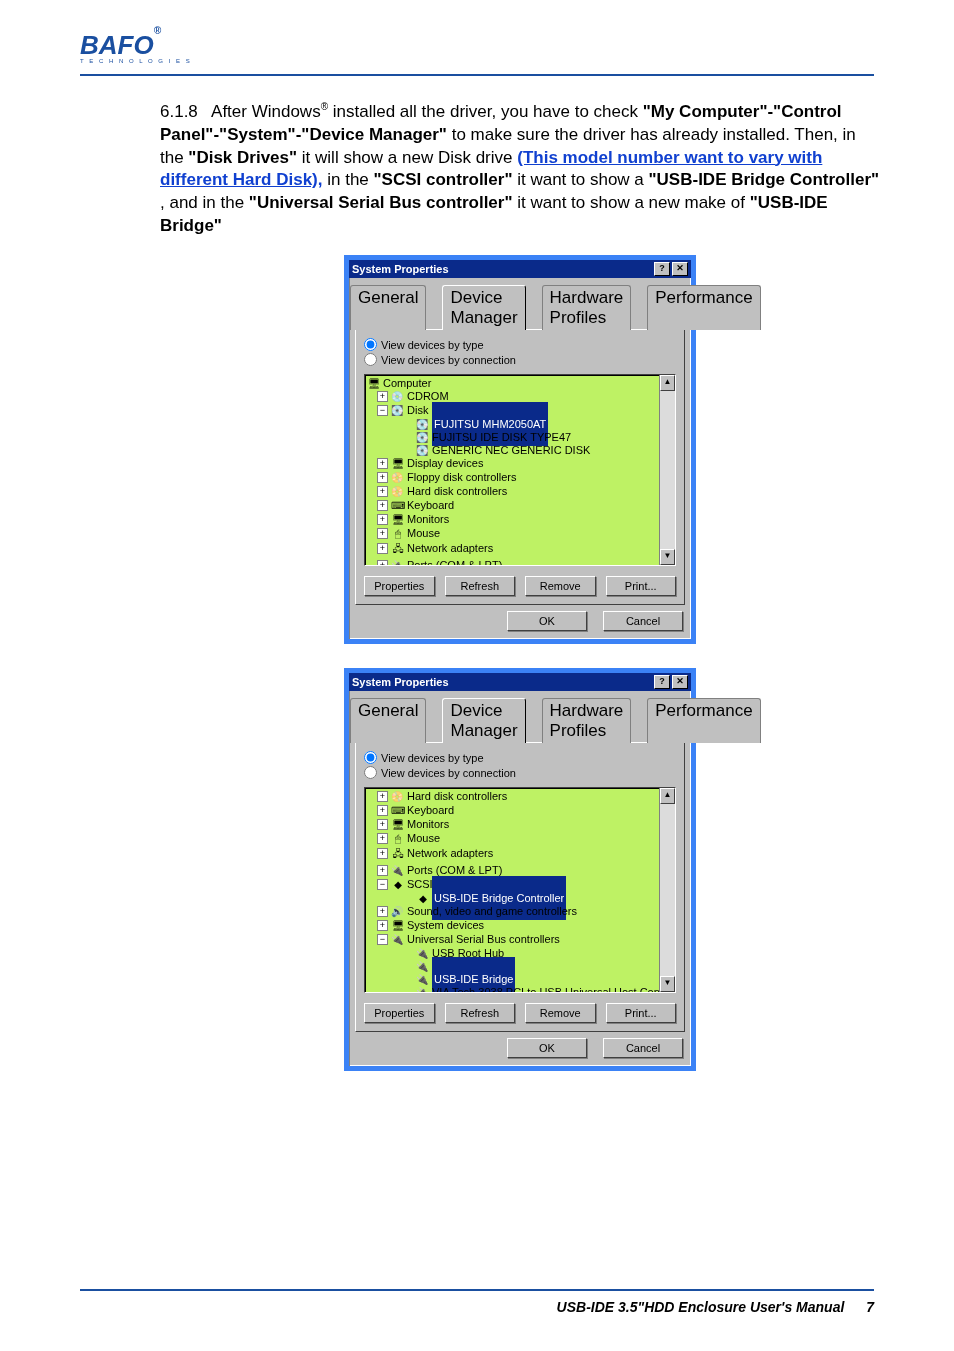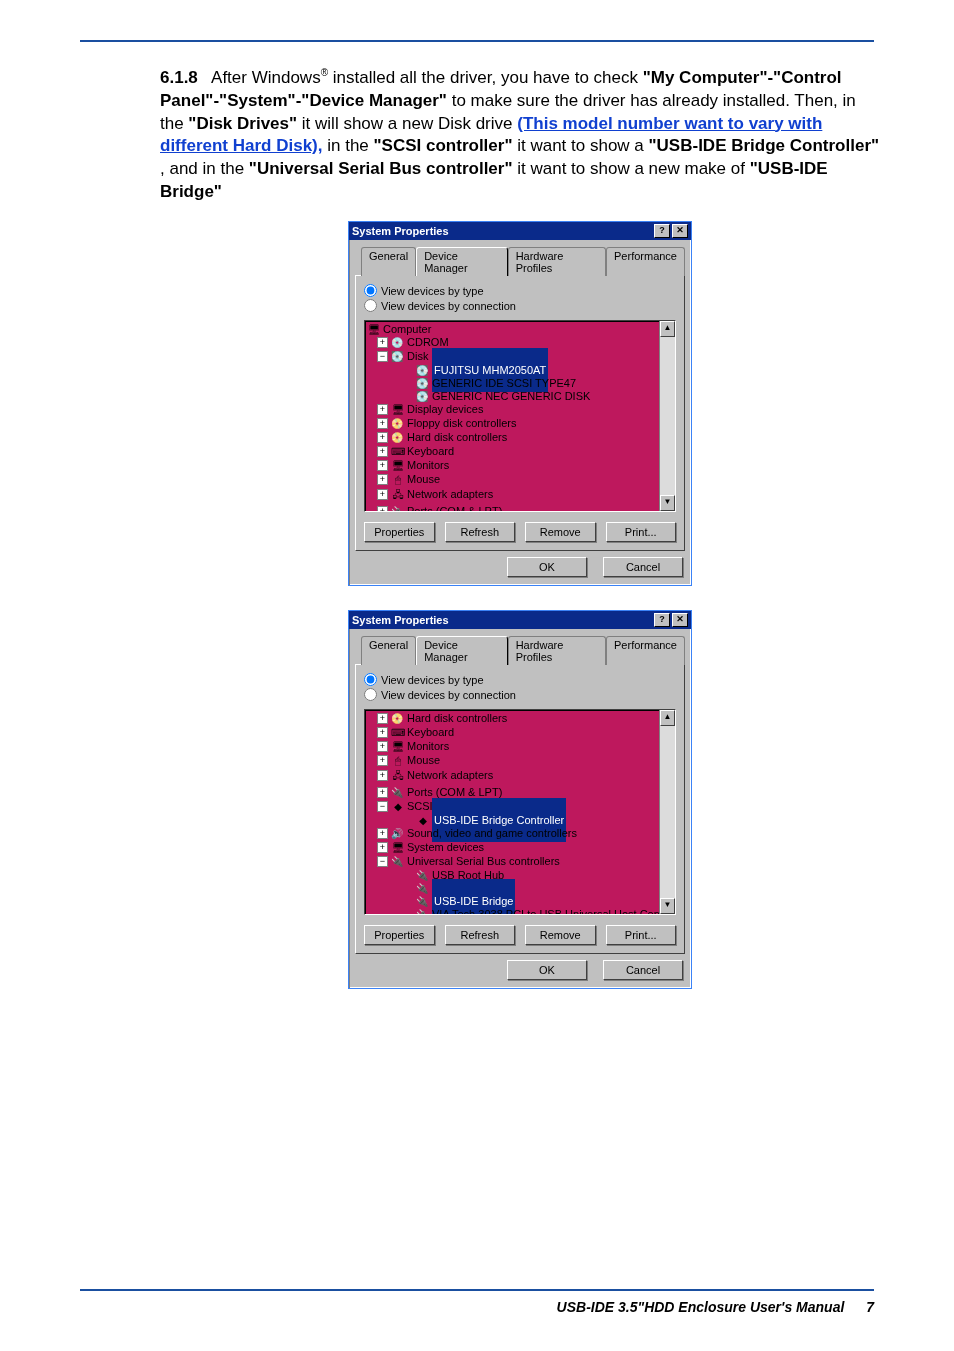--- a/index.html
+++ b/index.html
@@ -35,30 +35,30 @@
   }
   .hr { border-top: 2px solid #1a4fa0; margin: 10px 0 24px 0; }
   .content {
     margin-left: 80px;
     width: 720px;
   }
   .para {
     font-size: 17px;
     line-height: 1.35;
   }
-  .step-num { display: inline; font-weight: bold; }
+  .step-num { display: inline; }
   .bold { font-weight: bold; }
   .blue-link { color: #1040d0; text-decoration: underline; font-weight: bold; }
   .sup-r { font-size: 10px; vertical-align: super; }
 
   
   .win-dialog {
     width: 342px;
     margin: 4px auto 24px auto;
-    border: 1px solid #3b82f6;
+    border: 5px solid #3b82f6;
     background: #c0c0c0;
     font-family: "MS Sans Serif", Tahoma, sans-serif;
     font-size: 11px;
     box-shadow: 1px 1px 0 #808080 inset, -1px -1px 0 #fff inset;
   }
   .titlebar {
     background: linear-gradient(to right, #08216b, #1084d0);
     background: #0a2a8a;
     color: #fff;
     font-weight: bold;
@@ -72,23 +72,23 @@
   .title-btn {
     width: 14px; height: 12px;
     background: #c0c0c0;
     border: 1px solid #fff;
     border-right-color: #000; border-bottom-color: #000;
     font-size: 9px; line-height: 10px; text-align: center;
     color: #000;
   }
   .tabs-row {
     display: flex;
-    padding: 6px 6px 0 12px;
-    gap: 0;
-    font-size: 11px;
+    padding: 6px 6px 0 1px;
+    gap: 16px;
+    font-size: 17px;
   }
   .tab {
     border: 1px solid #808080;
     border-bottom: none;
     background: #c0c0c0;
     padding: 2px 7px;
     border-top-left-radius: 3px;
     border-top-right-radius: 3px;
     position: relative;
     top: 1px;
@@ -103,21 +103,21 @@
     border: 1px solid #fff;
     border-right-color: #404040; border-bottom-color: #404040;
     padding: 8px;
     background: #c0c0c0;
   }
   .radio-row { margin-bottom: 6px; }
   .radio { display: inline-flex; align-items: center; margin-right: 30px; }
   .radio input { margin: 0 4px 0 0; }
 
   .tree-box {
-    background: #be185d;
+    background: #bef264;
     border: 1px solid #808080;
     border-top-color: #404040; border-left-color: #404040;
     border-right-color: #fff; border-bottom-color: #fff;
     box-shadow: inset 1px 1px 0 #000;
     height: 186px;
     overflow: hidden;
     position: relative;
     padding: 2px 0 2px 2px;
     font-size: 11px;
   }
@@ -166,20 +166,24 @@
   .footer {
     position: absolute; right: 80px; bottom: 36px;
     font-style: italic; font-weight: bold; font-size: 14px;
   }
   .footer .pg { font-style: italic; margin-left: 18px; }
 </style>
 </head>
 <body>
 
 <div class="page">
+  <div class="logo-row">
+    <span class="logo"><span>BAFO</span><sup>®</sup></span>
+    <div class="logo-sub">T E C H N O L O G I E S</div>
+  </div>
   <div class="hr"></div>
 
   <div class="content">
     <p class="para">
       <span class="step-num">6.1.8</span>&nbsp;&nbsp;
       <span>After Windows</span><span class="sup-r">®</span><span> installed all the driver, you have to check </span>
       <span class="bold">"My Computer"-"Control Panel"-"System"-"Device Manager"</span>
       <span> to make sure the driver has already installed.   Then, in the </span>
       <span class="bold">"Disk Drives"</span>
       <span> it will show a new Disk drive </span>
@@ -218,21 +222,21 @@
               <input type="radio" style="">
               <span>View devices by connection</span>
             </label>
         </div>
         <div class="tree-box">
           <ul class="tree" id="tree1">
               <li class=""><span class="ticon">🖥</span><span>Computer</span></li>
               <li class="ind1"><span class="exp">+</span><span class="ticon">💿</span><span>CDROM</span></li>
               <li class="ind1"><span class="exp">−</span><span class="ticon">💽</span><span>Disk drives</span></li>
               <li class="ind2"><span style="display:inline-block;width:13px;"></span><span class="ticon">💽</span><span class="sel">FUJITSU MHM2050AT</span></li>
-              <li class="ind2"><span style="display:inline-block;width:13px;"></span><span class="ticon">💽</span><span>GENERIC IDE  SCSI TYPE47</span></li>
+              <li class="ind2"><span style="display:inline-block;width:13px;"></span><span class="ticon">💽</span><span>FUJITSU IDE  DISK TYPE47</span></li>
               <li class="ind2"><span style="display:inline-block;width:13px;"></span><span class="ticon">💽</span><span>GENERIC NEC  GENERIC DISK</span></li>
               <li class="ind1"><span class="exp">+</span><span class="ticon">🖥</span><span>Display devices</span></li>
               <li class="ind1"><span class="exp">+</span><span class="ticon">📀</span><span>Floppy disk controllers</span></li>
               <li class="ind1"><span class="exp">+</span><span class="ticon">📀</span><span>Hard disk controllers</span></li>
               <li class="ind1"><span class="exp">+</span><span class="ticon">⌨</span><span>Keyboard</span></li>
               <li class="ind1"><span class="exp">+</span><span class="ticon">🖥</span><span>Monitors</span></li>
               <li class="ind1"><span class="exp">+</span><span class="ticon">🖱</span><span>Mouse</span></li>
               <li class="ind1"><span class="exp">+</span><span class="ticon">🖧</span><span>Network adapters</span></li>
               <li class="ind1"><span class="exp">+</span><span class="ticon">🔌</span><span>Ports (COM &amp; LPT)</span></li>
             </ul>

